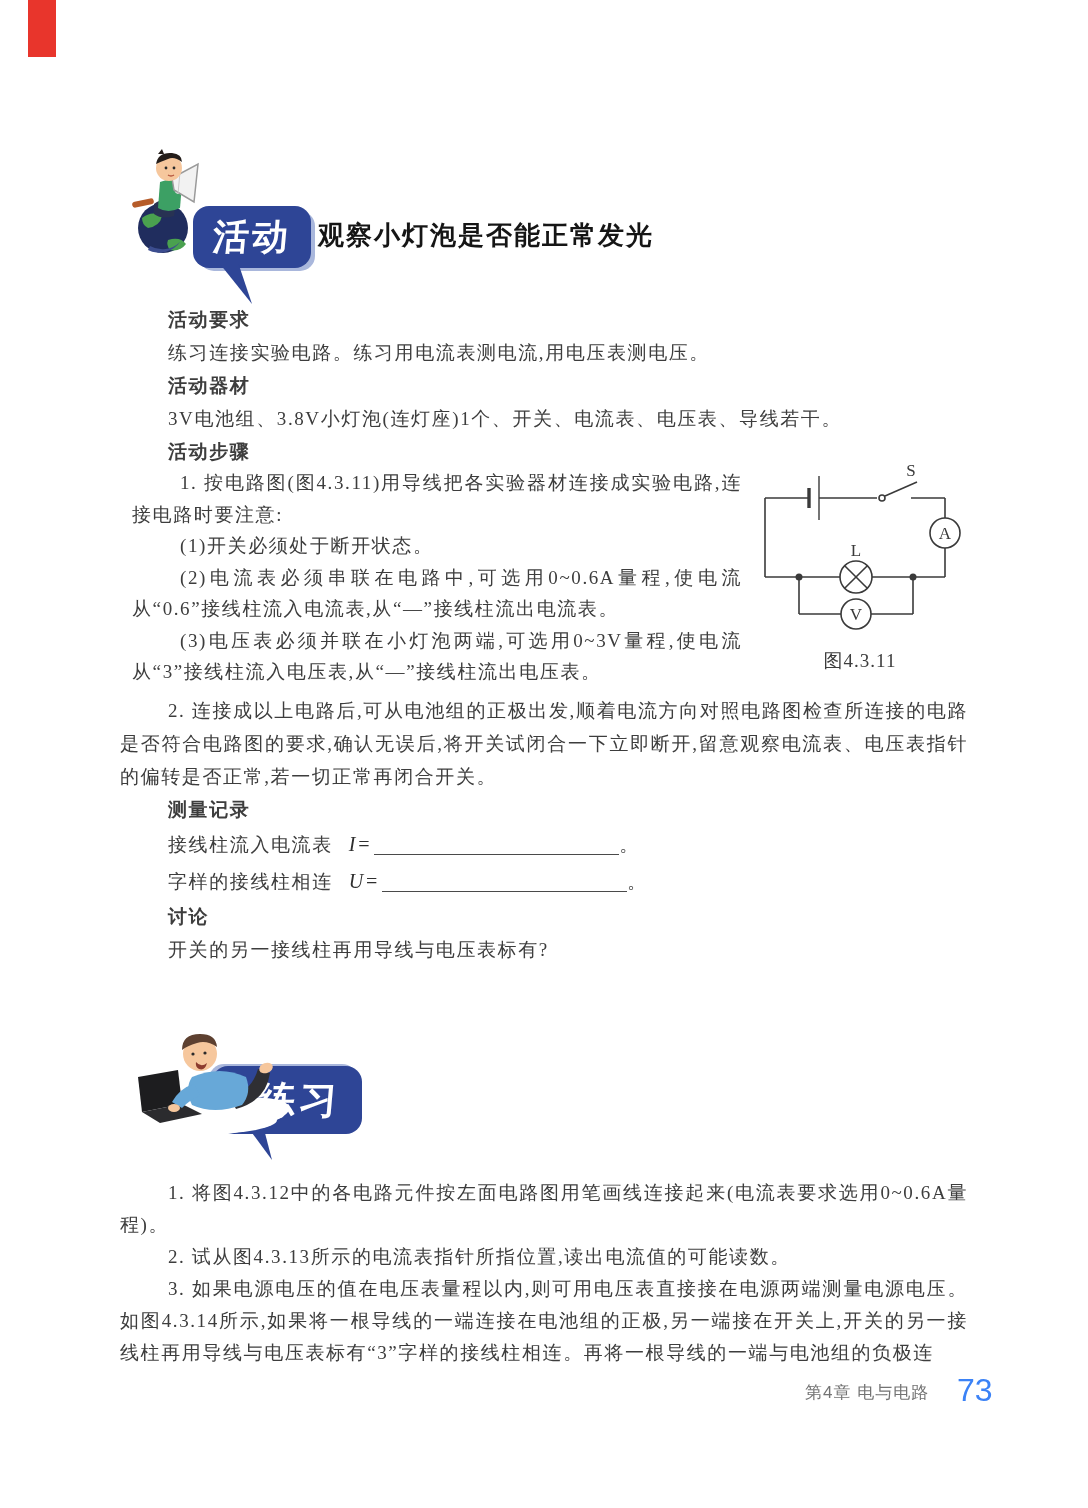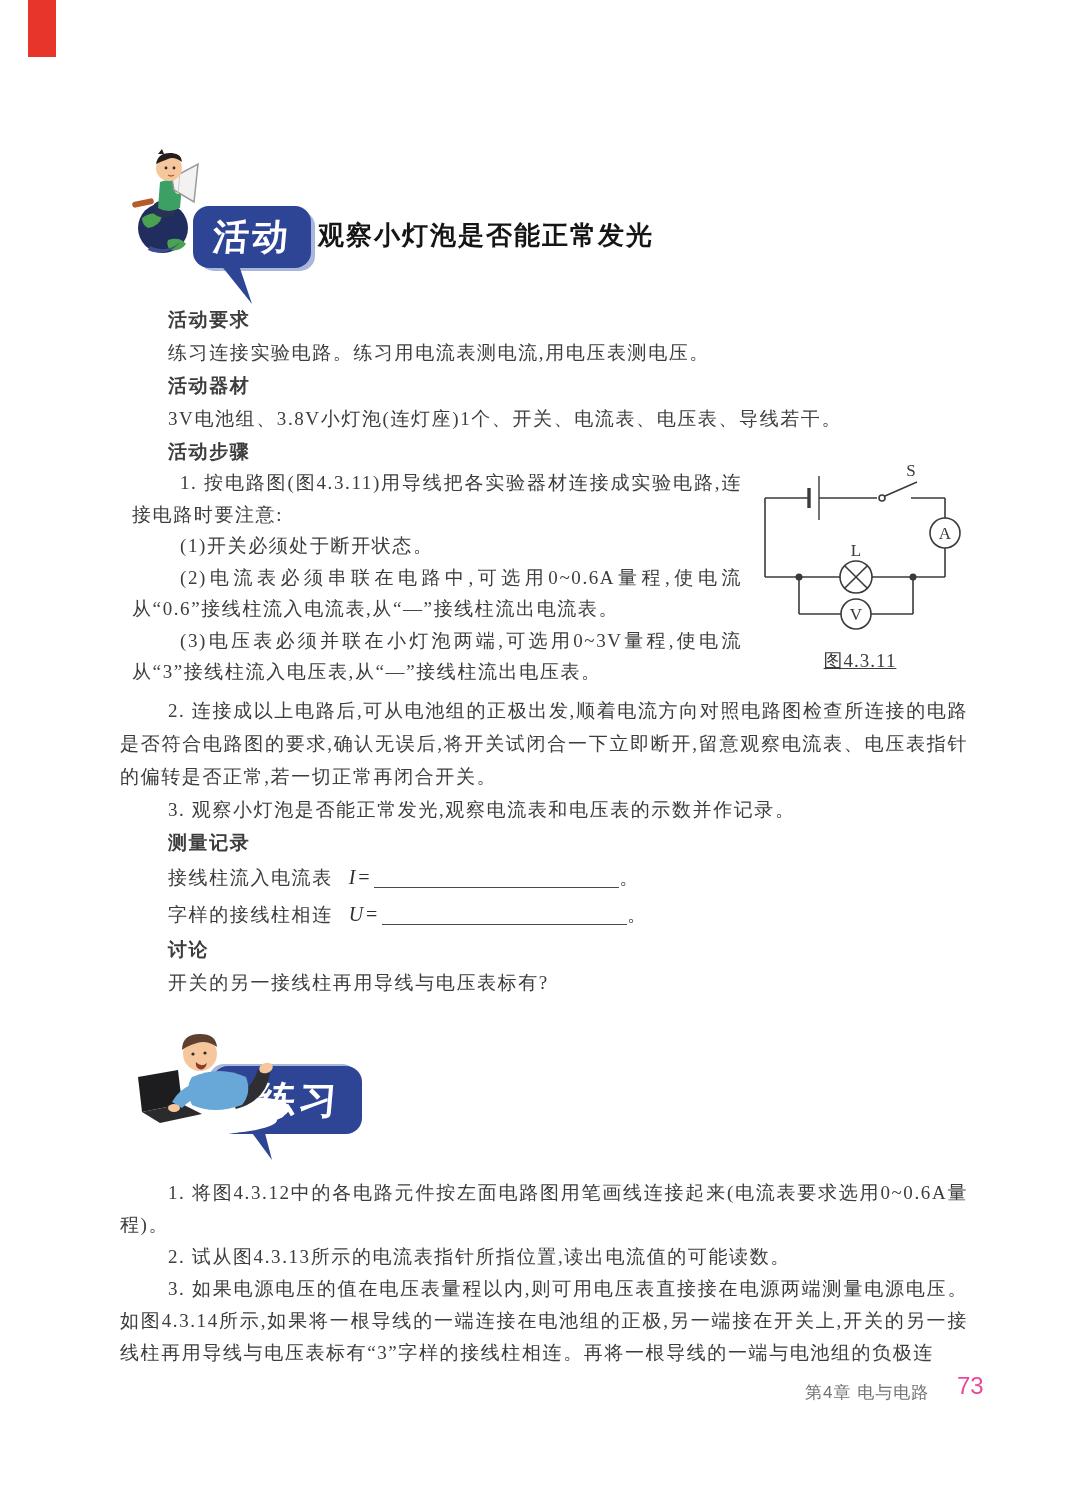--- a/index.html
+++ b/index.html
@@ -53,29 +53,29 @@
   .sym{font-style:italic;padding-left:16px;padding-right:2px;font-size:20px;color:#2e2e2e;}
   .blank{display:inline-block;width:245px;border-bottom:1.6px solid #4a4a4a;
     height:1em;vertical-align:-4px;}
   .sec-practice{top:1177px;}
   .sec-practice p{line-height:32px;}
 
   
   .figure{position:absolute;left:745px;top:462px;width:230px;height:186px;}
   .figure svg{display:block;}
   .caption{position:absolute;left:745px;top:648px;width:230px;text-align:center;
-    font-size:19px;letter-spacing:1px;color:#3d3d3d;text-decoration:underline;}
+    font-size:19px;letter-spacing:1px;color:#3d3d3d;}
 
   
   .footer-chapter{position:absolute;left:805px;top:1381px;
     font-family:"Liberation Sans","DejaVu Sans",sans-serif;
     font-size:17px;color:#737373;letter-spacing:1px;}
   .footer-page{position:absolute;left:957px;top:1372px;
     font-family:"Liberation Sans","DejaVu Sans",sans-serif;
-    font-size:24px;color:#ec4899;}
+    font-size:32px;color:#3b82f6;}
 </style>
 </head>
 <body>
 
 <div class="page">
 
   <div class="red-tab"></div>
 
   <div class="bubble bubble-activity">
     <span class="skew">活动</span>
@@ -164,21 +164,20 @@
         <text x="200" y="77">A</text>
         <text x="111" y="94">L</text>
         <text x="111" y="158">V</text>
       </g>
     </svg>
   </div>
   <div class="caption">图4.3.11</div>
 
   <div class="tblock sec-wide">
     <p>2. 连接成以上电路后,可从电池组的正极出发,顺着电流方向对照电路图检查所连接的电路是否符合电路图的要求,确认无误后,将开关试闭合一下立即断开,留意观察电流表、电压表指针的偏转是否正常,若一切正常再闭合开关。</p>
-    <p>3. 观察小灯泡是否能正常发光,观察电流表和电压表的示数并作记录。</p>
     <p class="h">测量记录</p>
     <p class="mrow"><span>接线柱流入电流表</span><span class="sym">I=</span><span class="blank"></span><span>。</span></p>
     <p class="mrow"><span>字样的接线柱相连</span><span class="sym">U=</span><span class="blank"></span><span>。</span></p>
     <p class="h">讨论</p>
     <p>开关的另一接线柱再用导线与电压表标有?</p>
   </div>
 
   <div class="bubble bubble-practice">
     <span class="skew">练习</span>
   </div>

